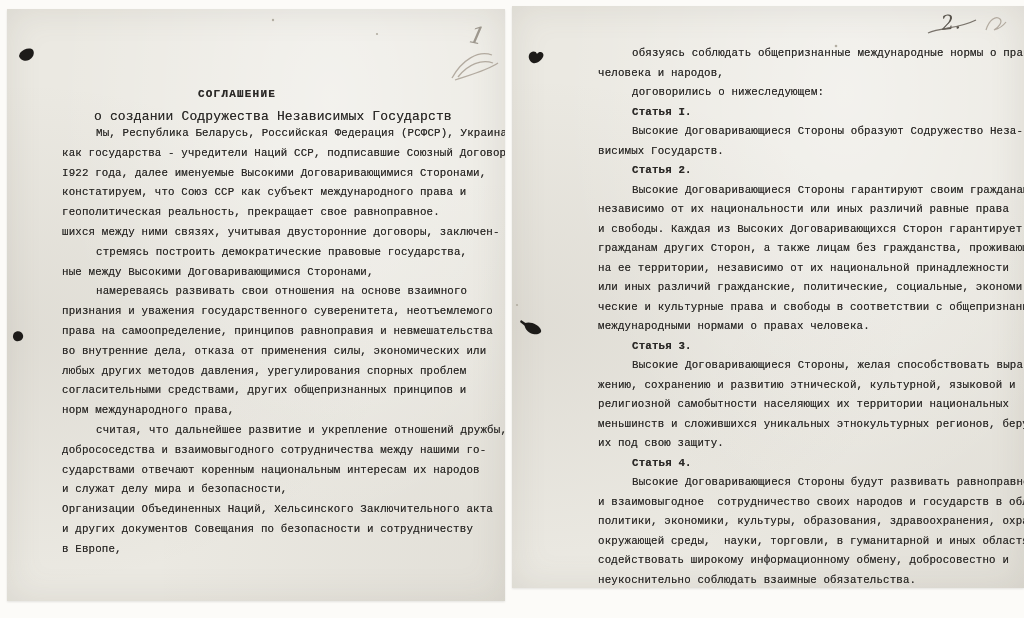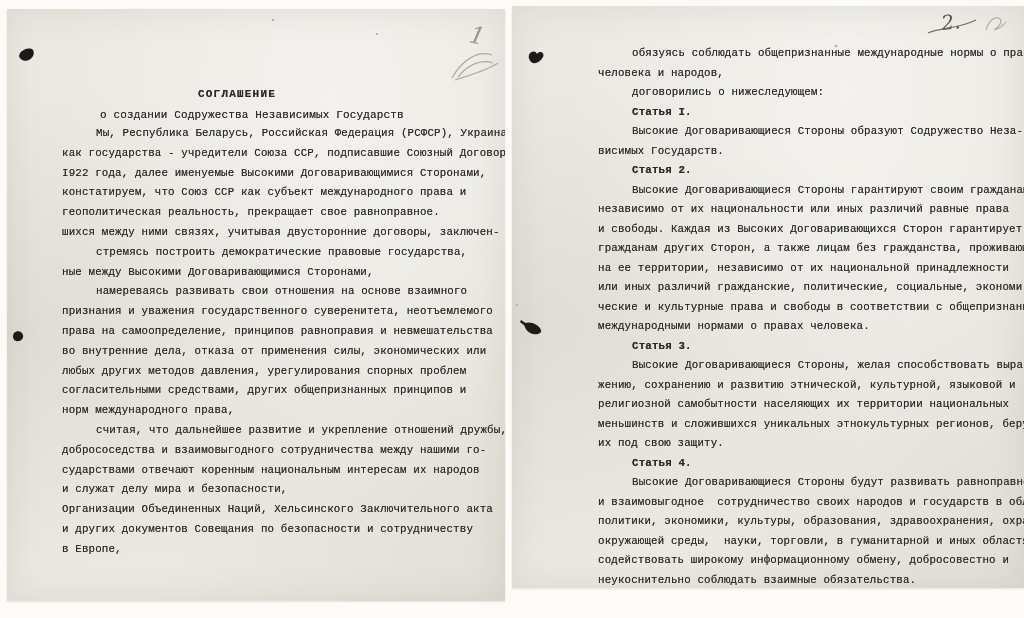--- a/index.html
+++ b/index.html
@@ -9,42 +9,42 @@
         background-color:#ebe9e2;
         background-image:
           radial-gradient(ellipse at 65% 15%, rgba(255,255,255,0.40), rgba(255,255,255,0) 60%),
           radial-gradient(ellipse at 0% 55%, rgba(120,110,95,0.10), rgba(120,110,95,0) 55%),
           radial-gradient(ellipse at 100% 95%, rgba(120,110,95,0.08), rgba(120,110,95,0) 50%);
         box-shadow: inset 0 0 35px rgba(110,105,92,0.14), 0 1px 2px rgba(0,0,0,0.10);}
   .page1{left:7px;top:9px;width:498px;height:592px;}
   .page2{left:512px;top:6px;width:512px;height:582px;}
   .tw{color:#2b2927;text-shadow:0 0 0.6px rgba(43,41,39,0.65);}
   .title{position:absolute;left:191px;top:79px;font-size:11px;font-weight:bold;letter-spacing:1.2px;}
-  .subtitle{position:absolute;left:93px;top:100px;font-size:11px;letter-spacing:0.15px;white-space:pre;}
+  .subtitle{position:absolute;left:87px;top:100px;font-size:13px;letter-spacing:0.15px;white-space:pre;}
   .body{position:absolute;}
   .body1{left:55px;top:115px;width:446px;--lh:19.8px;}
   .body2{left:86px;top:38px;width:440px;--lh:19.5px;}
   .line{height:var(--lh);line-height:var(--lh);font-size:10.8px;letter-spacing:0.15px;white-space:pre;}
   .line.ind{padding-left:34px;}
   .line.art{font-weight:bold;}
   .marks{position:absolute;left:0;top:0;width:1024px;height:618px;pointer-events:none;}
   .hw-num{font-family:"DejaVu Serif",serif;font-style:italic;}
 </style>
 </head>
 <body>
 
 <div class="canvas">
 
   <div class="page page1">
     <div class="title tw">СОГЛАШЕНИЕ</div>
     <div class="subtitle tw">о создании Содружества Независимых Государств</div>
     <div class="body body1 tw">
 
     <div class="line ind">Мы, Республика Беларусь, Российская Федерация (РСФСР), Украина,</div>
-        <div class="line">как государства - учредители Союза ССР, подписавшие Союзный Договор</div>
+        <div class="line">как государства - учредители Наций ССР, подписавшие Союзный Договор</div>
         <div class="line">I922 года, далее именуемые Высокими Договаривающимися Сторонами,</div>
         <div class="line">констатируем, что Союз ССР как субъект международного права и</div>
         <div class="line">геополитическая реальность, прекращает свое равноправное.</div>
         <div class="line">шихся между ними связях, учитывая двусторонние договоры, заключен-</div>
         <div class="line ind">стремясь построить демократические правовые государства,</div>
         <div class="line">ные между Высокими Договаривающимися Сторонами,</div>
         <div class="line ind">намереваясь развивать свои отношения на основе взаимного</div>
         <div class="line">признания и уважения государственного суверенитета, неотъемлемого</div>
         <div class="line">права на самоопределение, принципов равноправия и невмешательства</div>
         <div class="line">во внутренние дела, отказа от применения силы, экономических или</div>

